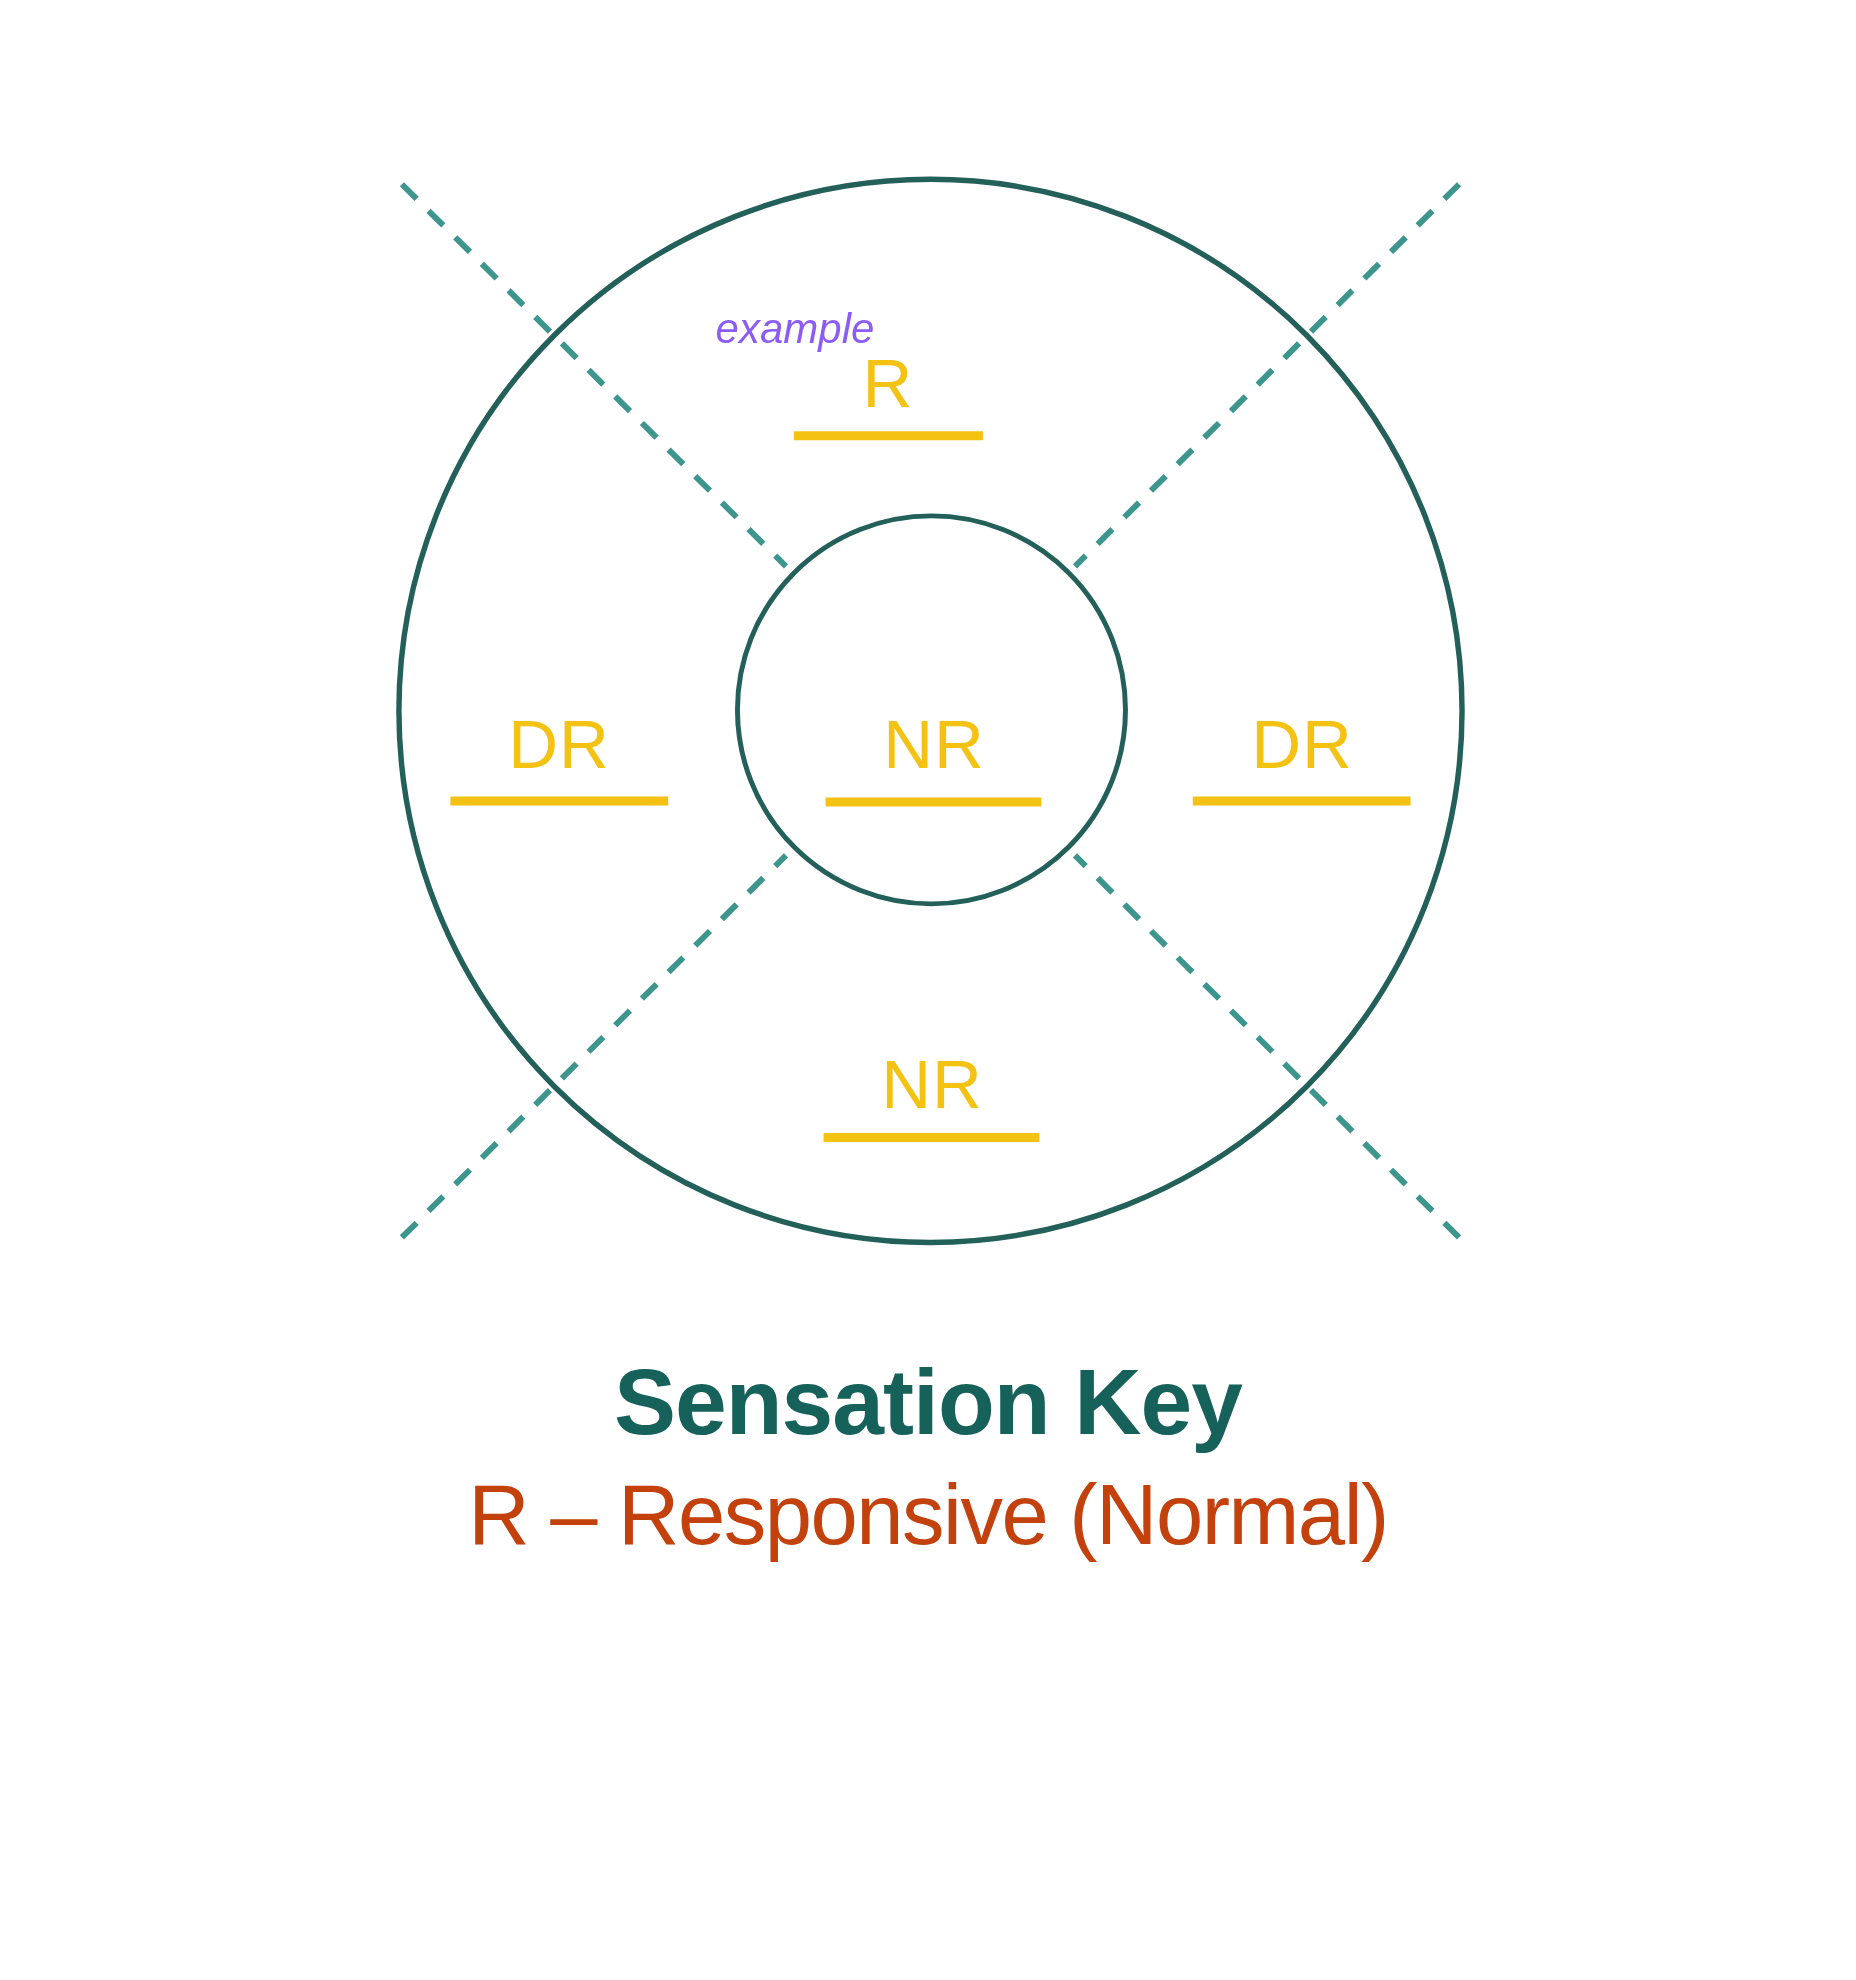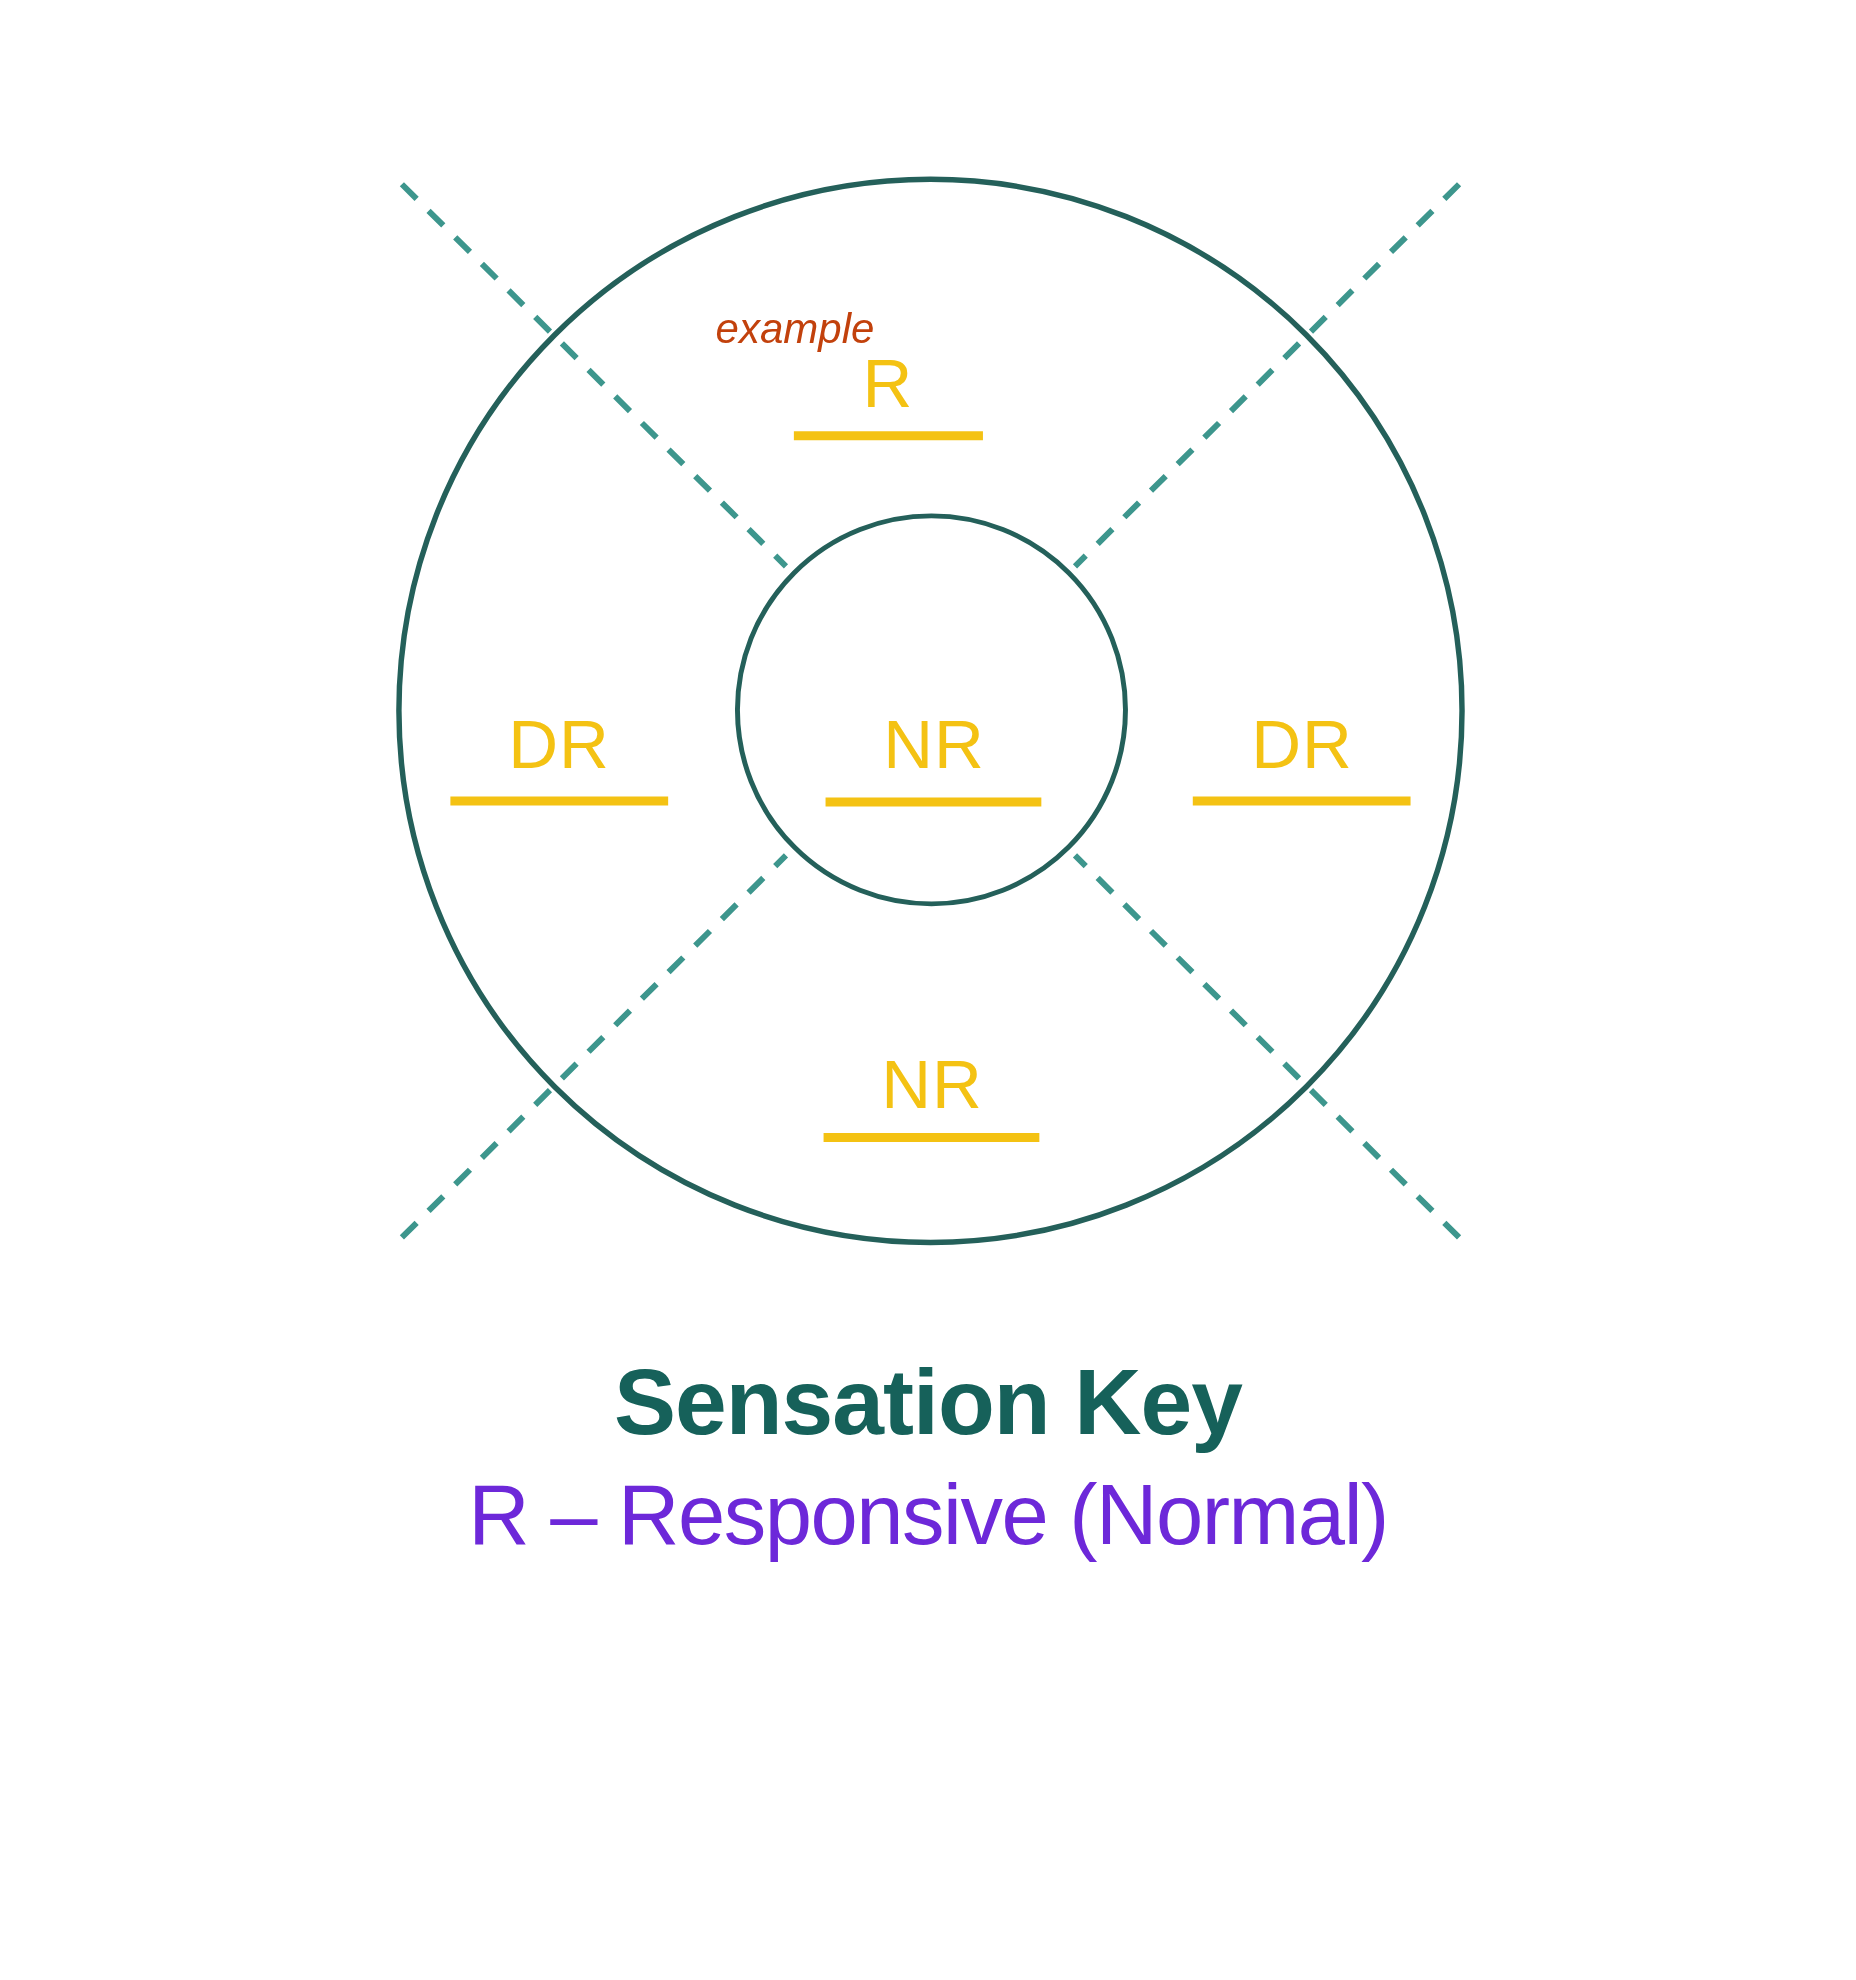--- a/index.html
+++ b/index.html
@@ -25,21 +25,21 @@
     transform: translate(-50%, -50%);
     color: #F4C213;
     font-size: 69px;
     font-weight: normal;
     letter-spacing: 1px;
     white-space: nowrap;
   }
   .example-label {
     position: absolute;
     transform: translate(-50%, -50%);
-    color: #c2410c;
+    color: #8b5cf6;
     font-size: 42px;
     font-style: italic;
     white-space: nowrap;
     text-align: right;
   }
   .legend-title {
     position: absolute;
     left: 0;
     width: 100%;
     text-align: center;
@@ -49,21 +49,21 @@
     font-weight: bold;
     letter-spacing: -1px;
     white-space: nowrap;
   }
   .legend-line {
     position: absolute;
     left: 0;
     width: 100%;
     text-align: center;
     transform: translateY(-50%);
-    color: #6d28d9;
+    color: #c2410c;
     font-size: 85px;
     font-weight: normal;
     letter-spacing: -1.5px;
     white-space: nowrap;
   }
 </style>
 </head>
 <body>
 
 <div class="stage">

